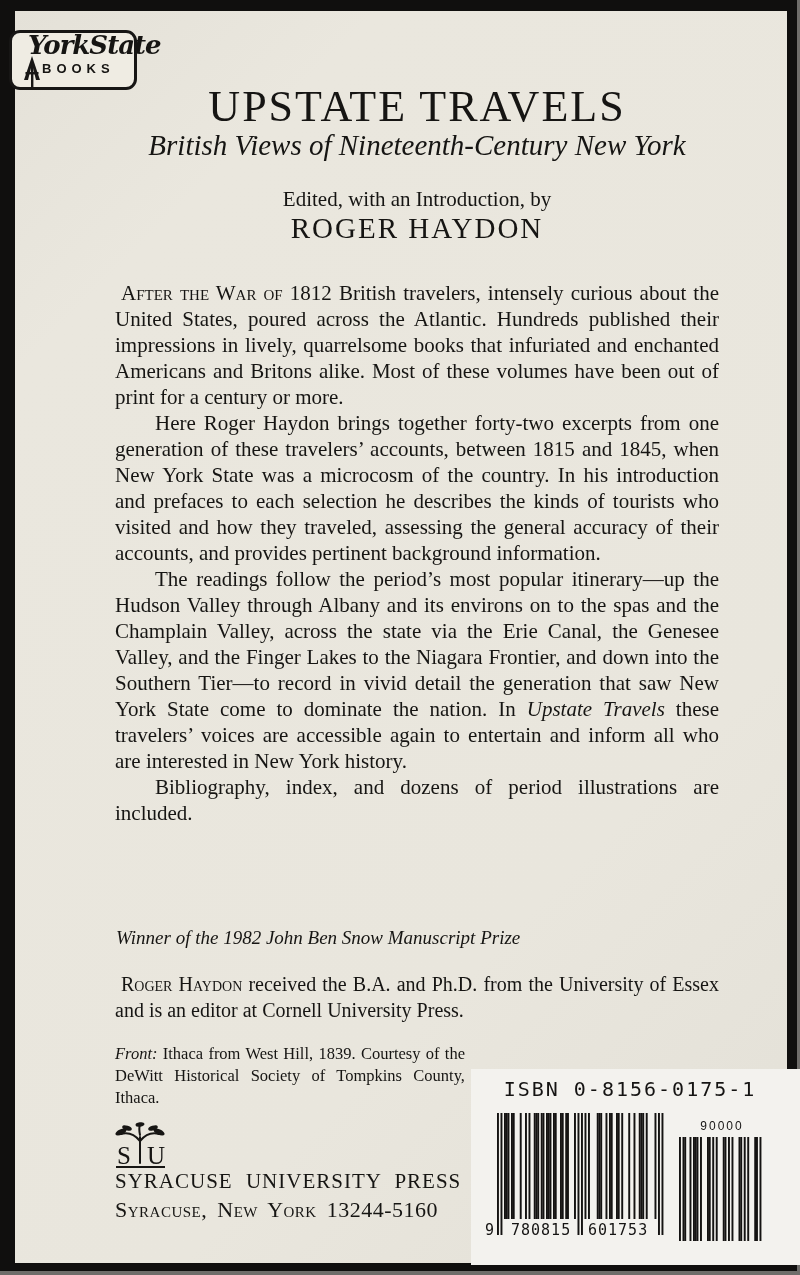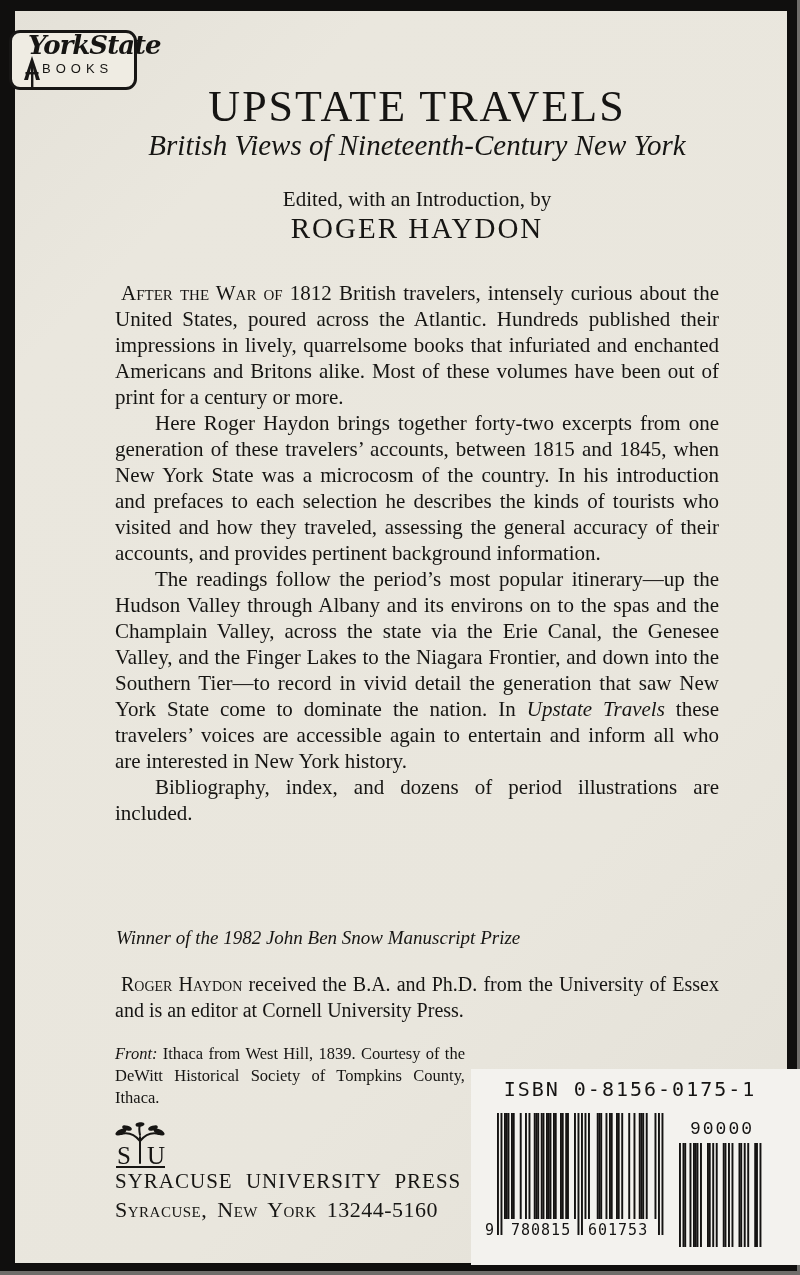--- a/index.html
+++ b/index.html
@@ -21,21 +21,21 @@
     background:#efece3;border:3px solid #171615;border-radius:11px;
     z-index:5;
   }
   #imprint .script{
     position:absolute;left:16px;top:-3px;
     font-family:"DejaVu Serif", serif;font-style:italic;font-weight:bold;
     font-size:26px;letter-spacing:-1px;white-space:nowrap;text-align:right;
   }
   #imprint .books{
     position:absolute;left:30px;top:28px;
-    font-family:"Liberation Sans", sans-serif;font-weight:normal;
+    font-family:"Liberation Sans", sans-serif;font-weight:bold;
     font-size:13px;letter-spacing:5px;
   }
   #imprint-mark{position:absolute;left:6px;top:43px;z-index:6;}
 
   
   .hdr{position:absolute;left:100px;width:604px;text-align:center;}
   #title{top:70px;font-size:44px;letter-spacing:2px;white-space:nowrap;}
   #subtitle{top:118px;font-size:29px;font-style:italic;white-space:nowrap;}
   #edited{top:176px;font-size:21px;}
   #editor{top:201px;font-size:29px;letter-spacing:2px;}
@@ -78,22 +78,22 @@
   #ean-digits{
     position:absolute;left:0;top:108px;width:192px;
     font-family:"DejaVu Sans Mono", monospace;font-size:15px;letter-spacing:1px;
     color:#151413;
   }
   #ean-digits .d0{position:absolute;left:0px;}
   #ean-digits .d1{position:absolute;left:26px;}
   #ean-digits .d2{position:absolute;left:103px;}
   #supp{position:absolute;left:208px;top:50px;width:86px;}
   #supp-num{
-    text-align:center;font-family:Liberation Mono, monospace;
-    font-size:18px;letter-spacing:2px;color:#151413;margin-bottom:4px;
+    text-align:center;font-family:Liberation Sans, sans-serif;
+    font-size:12px;letter-spacing:2px;color:#151413;margin-bottom:4px;
   }
 
   
   #press-logo{position:absolute;left:98px;top:1110px;}
   #press-name{
     position:absolute;left:100px;top:1158px;
     font-size:21px;letter-spacing:1px;word-spacing:7px;
   }
   #press-address{
     position:absolute;left:100px;top:1186px;

